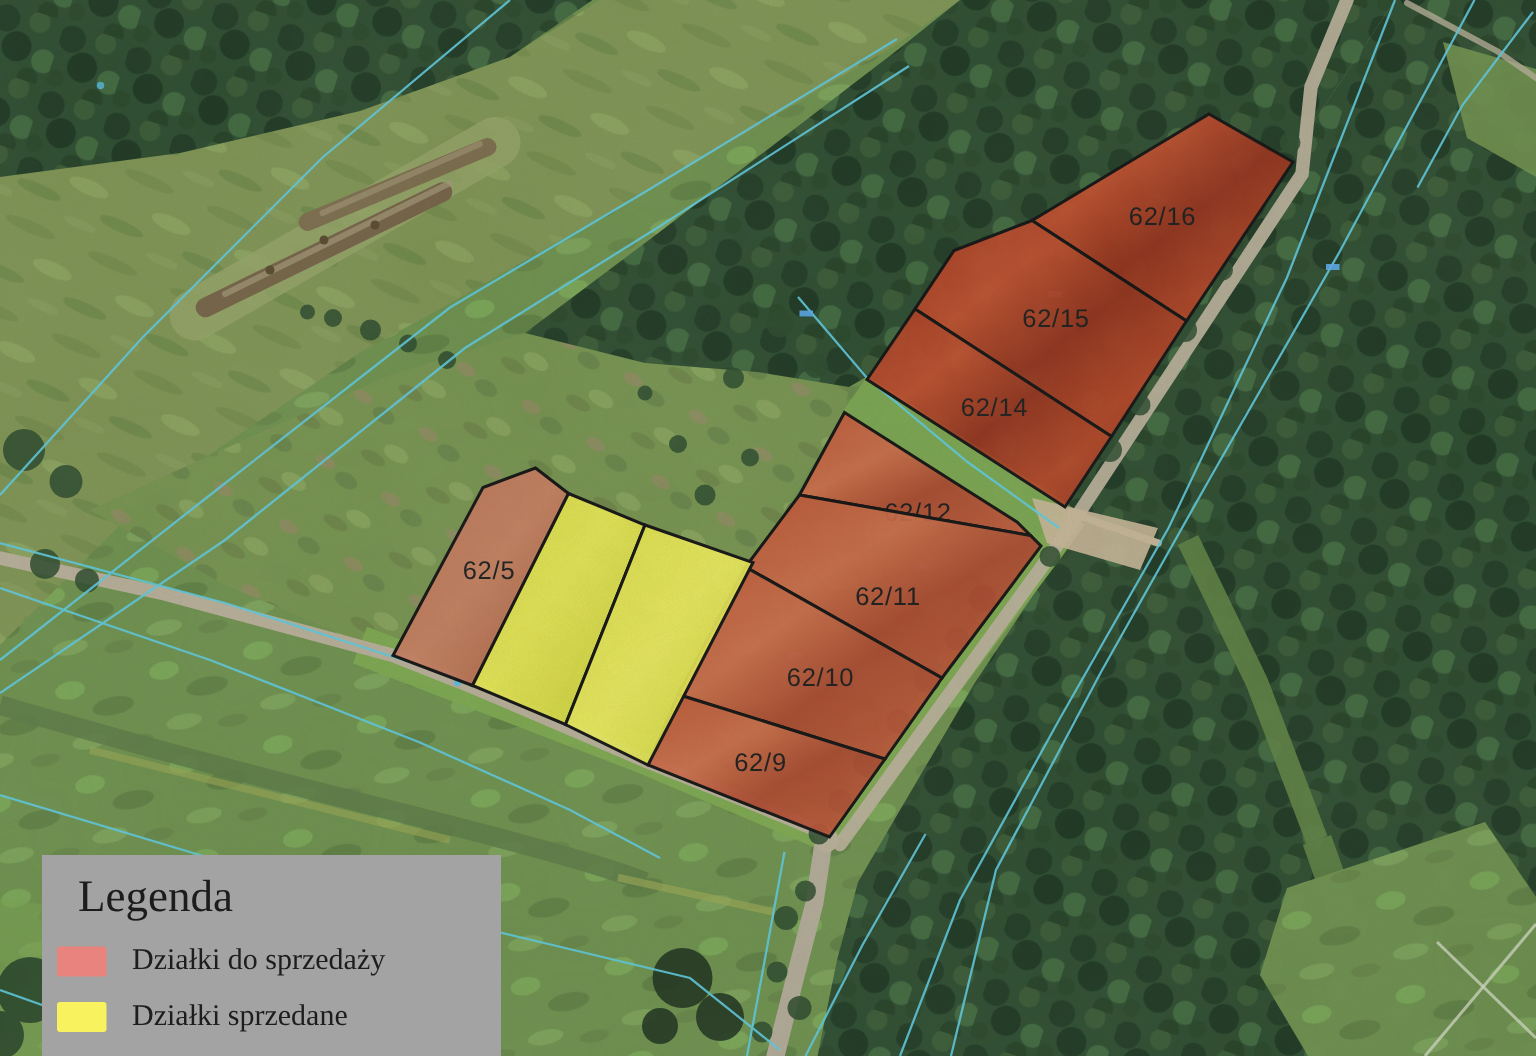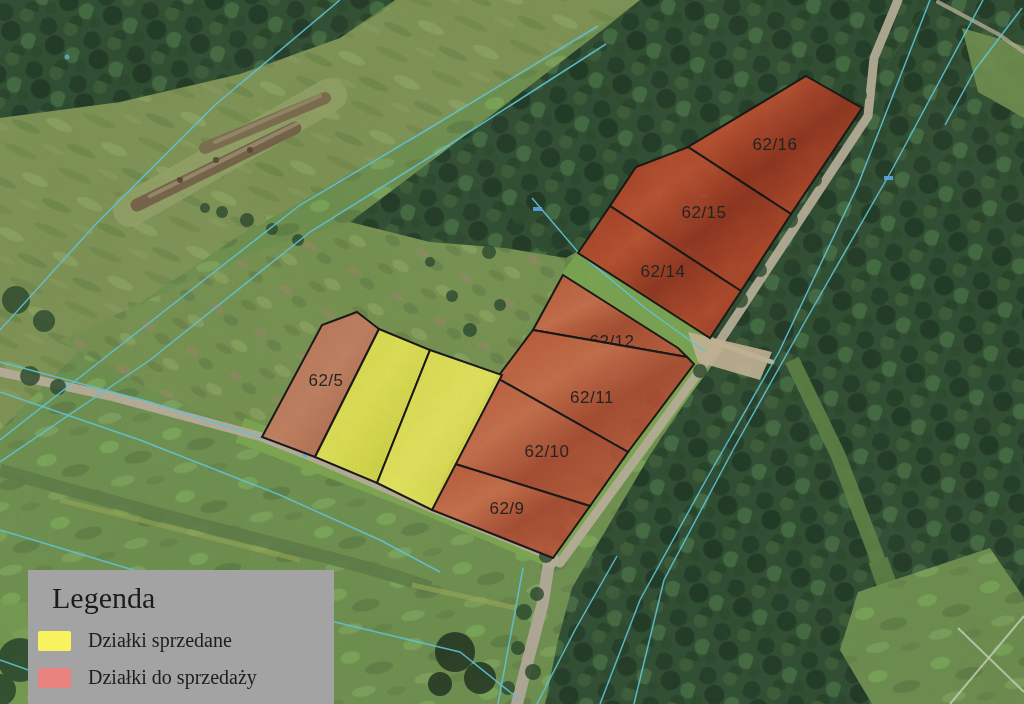--- a/index.html
+++ b/index.html
@@ -234,22 +234,22 @@
       </g>
 
   <rect x="0" y="0" width="1024" height="704" filter="url(#fGrain)" opacity=".14"></rect>
   <rect x="0" y="0" width="1024" height="704" filter="url(#fCloud)" opacity=".07"></rect>
 </svg>
 
 <div class="legend">
   <div class="legend-title">Legenda</div>
   <div id="legendRows">
         <div class="legend-row">
+          <span class="legend-swatch" style="background: rgb(233, 131, 126);"></span>
+          <span class="legend-label">Działki do sprzedaży</span>
+        </div>
+        <div class="legend-row">
           <span class="legend-swatch" style="background: rgb(247, 242, 94);"></span>
           <span class="legend-label">Działki sprzedane</span>
-        </div>
-        <div class="legend-row">
-          <span class="legend-swatch" style="background: rgb(233, 131, 126);"></span>
-          <span class="legend-label">Działki do sprzedaży</span>
         </div>
       </div>
 </div>
 </div>
 
 </body></html>

